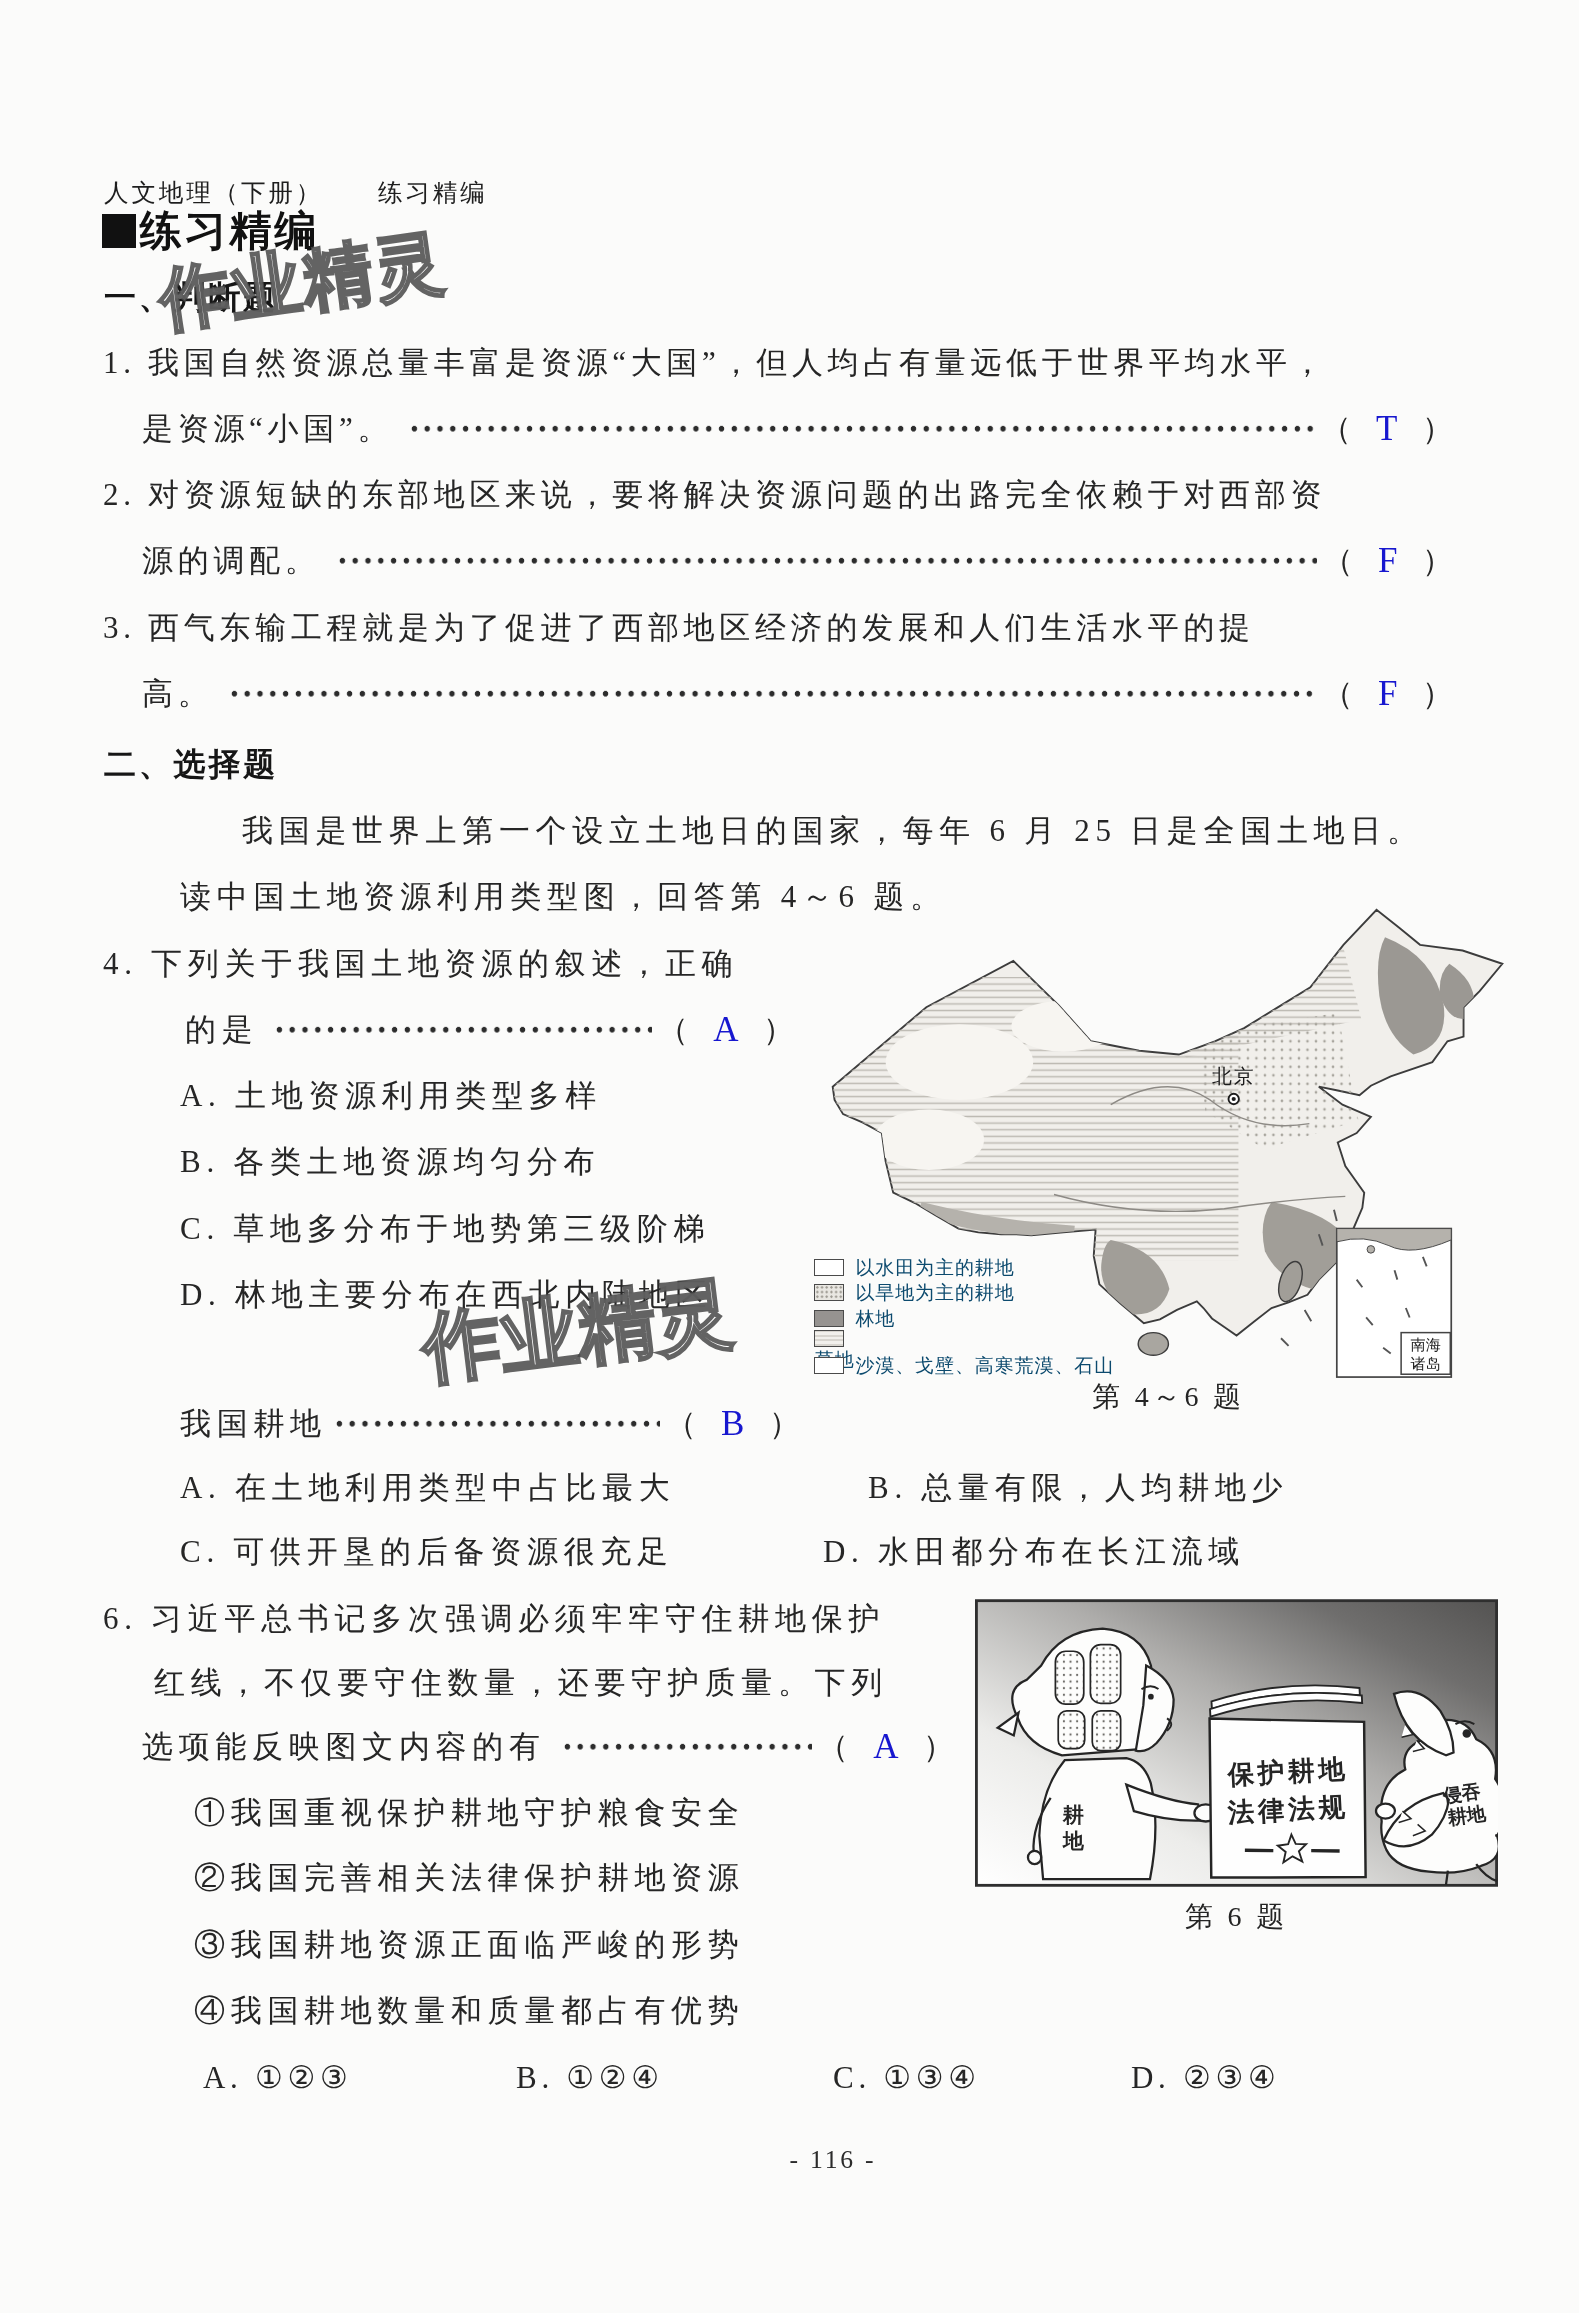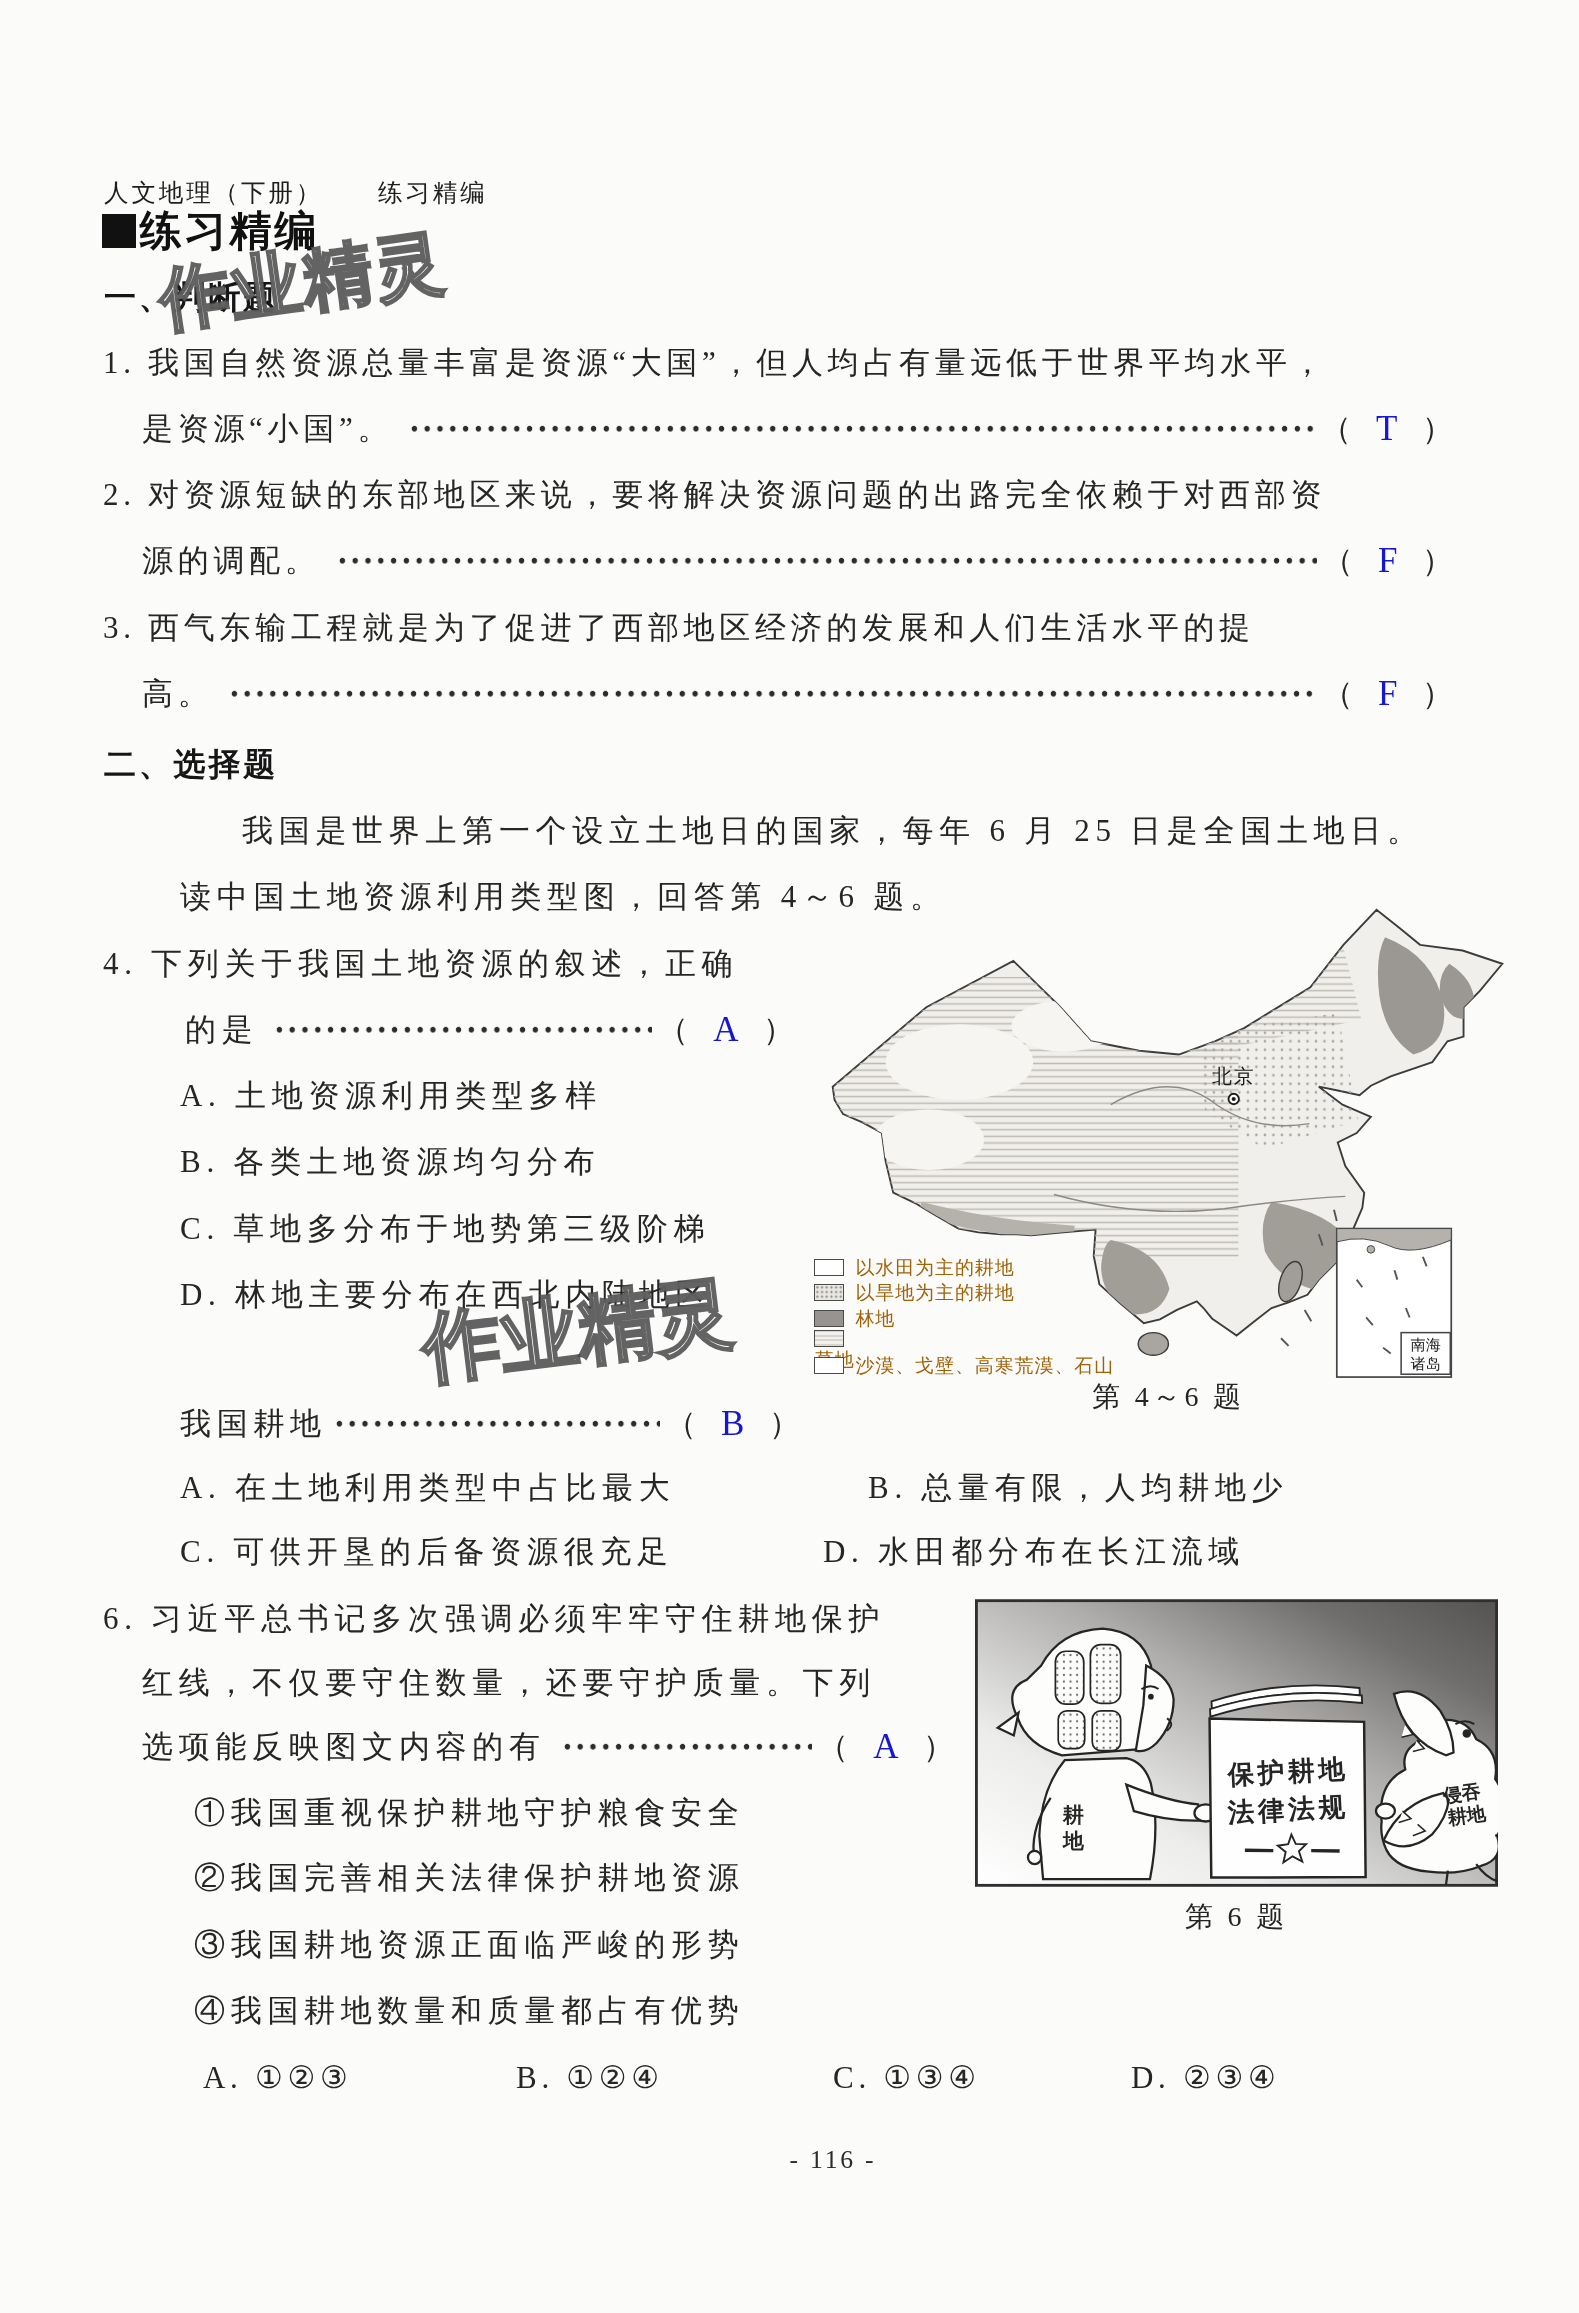--- a/index.html
+++ b/index.html
@@ -16,21 +16,21 @@
   .h2{font-family:"Liberation Sans", sans-serif;font-weight:bold;font-size:32px;letter-spacing:2.8px;color:#161616;}
   .dots{align-self:center;height:11.4px;background-image:radial-gradient(circle,#2c2c2c 2.5px,transparent 3.1px);
         background-size:12.8px 11.4px;background-repeat:repeat-x;background-position:0 center;}
   .dfill{flex:1 1 auto;margin:0 5.7px 0 15px;}
   .br{letter-spacing:0;font-size:31px;}
   .ans{color:#1717cf;font-size:35px;margin:0 24.6px;letter-spacing:0;font-family:"Liberation Serif",serif;}
   .wm{position:absolute;z-index:6;font-family:"Liberation Sans",sans-serif;font-weight:bold;
       color:rgba(255,255,255,0.78);-webkit-text-stroke:2.4px rgba(72,72,72,0.85);pointer-events:none;}
   .legend-row{position:absolute;display:flex;align-items:center;height:23px;}
   .legend-row .sw{width:30px;height:17px;border:1.4px solid #4a4a4a;box-sizing:border-box;margin-right:11.4px;flex:none;}
-  .legend-row .lbl{font-size:19px;letter-spacing:0.9px;color:#a16207;white-space:nowrap;}
+  .legend-row .lbl{font-size:19px;letter-spacing:0.9px;color:#0c4a6e;white-space:nowrap;}
   .sw1{background:#ffffff;}
   .sw2{background-color:#e9e7e2;background-image:radial-gradient(#9a978f 0.9px,transparent 1.4px);background-size:4.7px 4.7px;}
   .sw3{background:#969390;}
   .sw4{background:repeating-linear-gradient(0deg,#d8d5cf 0 1.9px,#f2f0ec 1.9px 4.7px);}
   .sw5{background:#ffffff;}
   .caption{position:absolute;font-size:28px;letter-spacing:3.8px;color:#242424;text-align:center;}
   .pnum{position:absolute;font-size:25.6px;letter-spacing:2.8px;color:#2b2b2b;}
 </style>
 </head>
 <body>
@@ -111,21 +111,21 @@
       <span class="br">）</span>
   </div>
   <div class="line kai" style="left:180px;top:1466px;">A. 在土地利用类型中占比最大</div>
   <div class="line kai" style="left:823px;top:1466px;margin-left:45px;">B. 总量有限，人均耕地少</div>
   <div class="line kai" style="left:180px;top:1530px;">C. 可供开垦的后备资源很充足</div>
   <div class="line kai" style="left:823px;top:1530px;">D. 水田都分布在长江流域</div>
 
   <div class="line kai" style="left:103px;top:1597px;">
       <span>6. 习近平总书记多次强调必须牢牢守住耕地保护</span>
     </div>
-  <div class="line kai" style="left:142px;top:1661px;text-align:center;">
+  <div class="line kai" style="left:154px;top:1661px;text-align:center;">
       <span>红线，不仅要守住数量，还要守护质量。下列</span>
     </div>
   <div class="line kai" style="left:142px;top:1725px;width:812px;">
     <span>选项能反映图文内容的有</span>
     <span class="dots dfill"></span>
     <span class="br">（</span>
       <span class="ans">A</span>
       <span class="br">）</span>
   </div>
   <div class="line kai" style="left:194px;top:1791px;">①我国重视保护耕地守护粮食安全</div>

